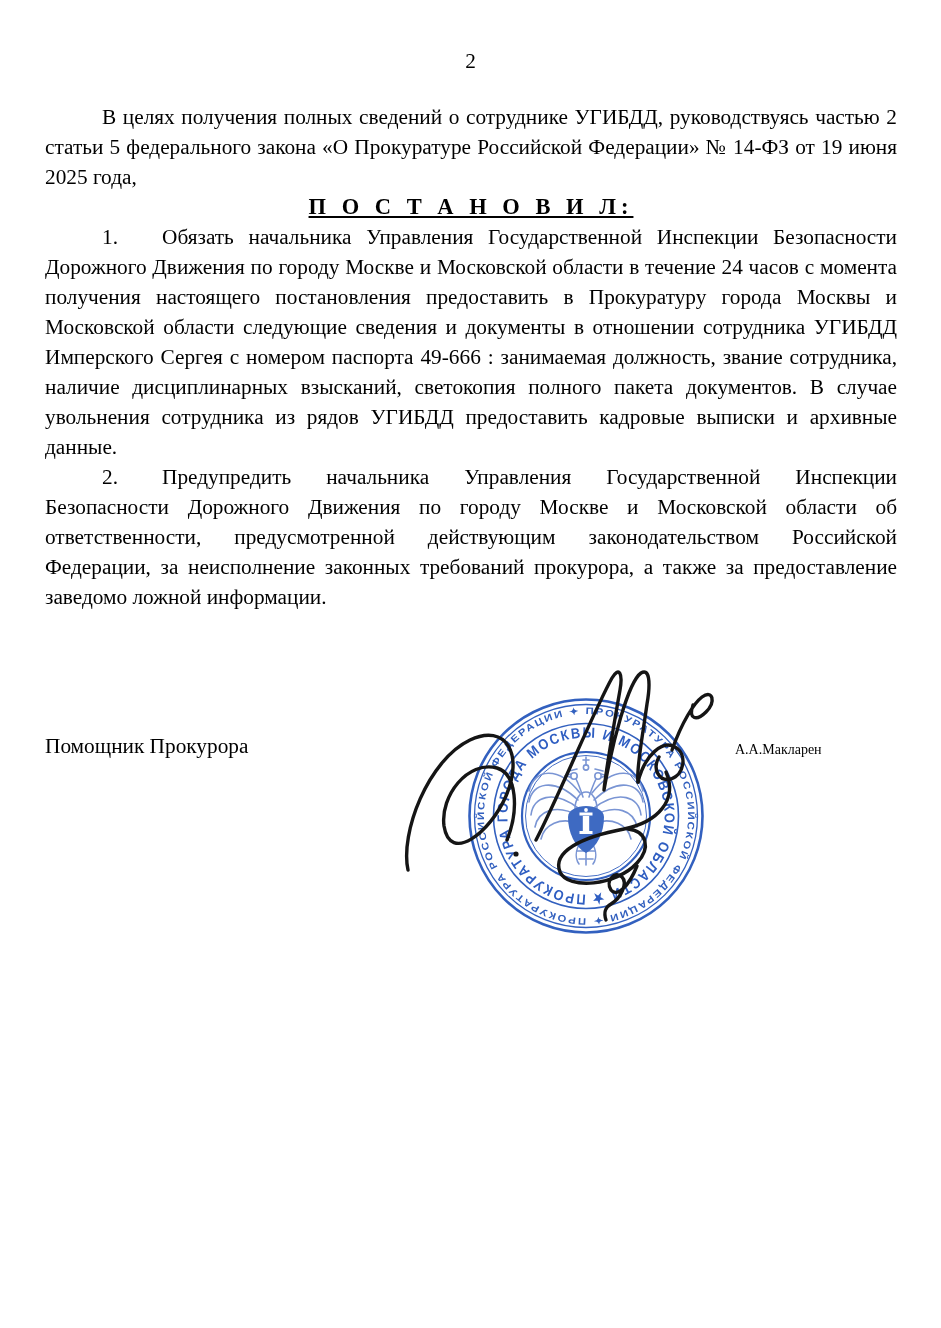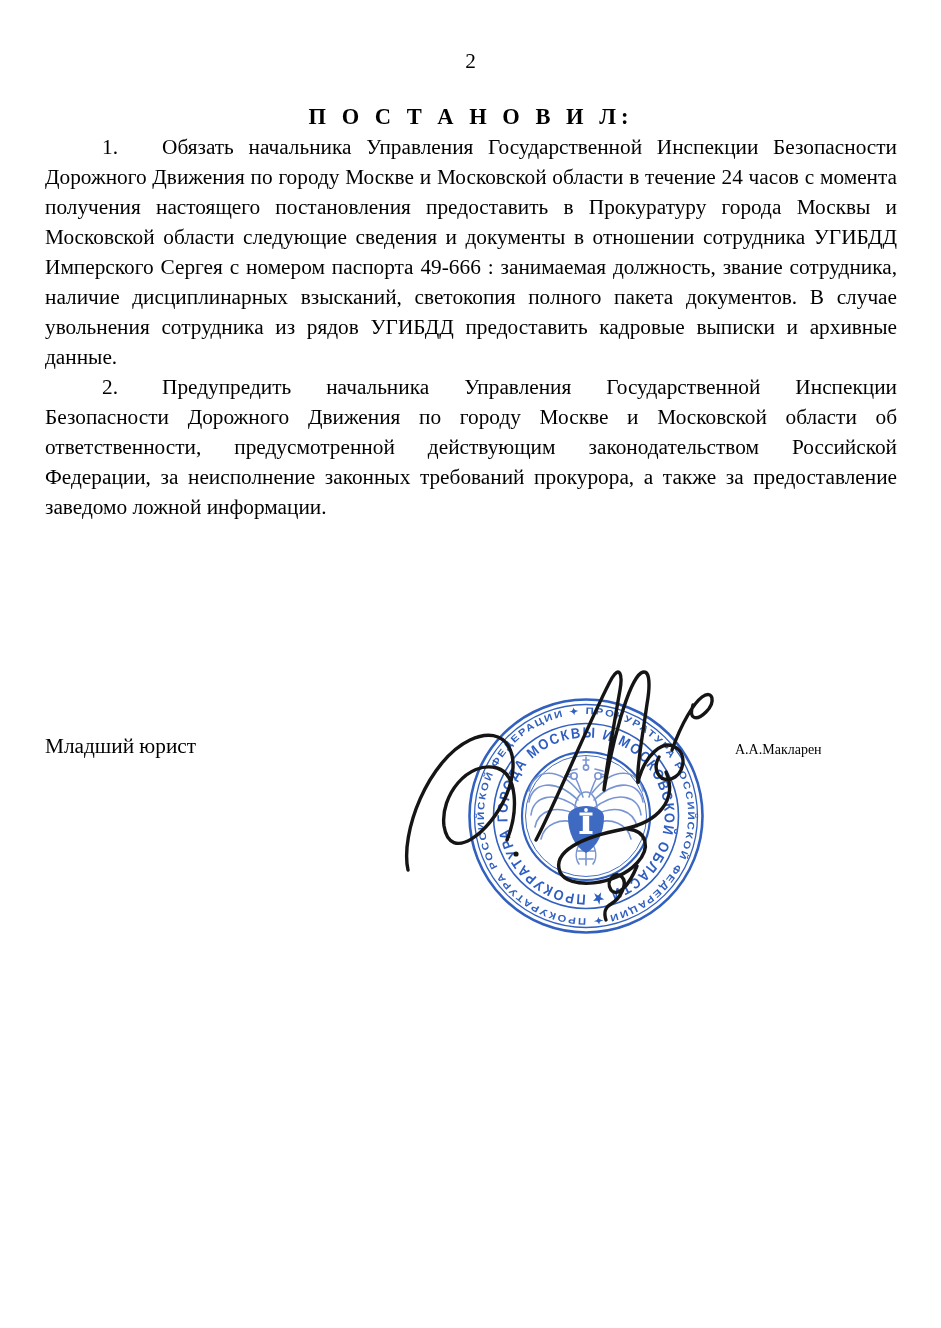--- a/index.html
+++ b/index.html
@@ -29,20 +29,21 @@
   .textblock p { margin: 0; }
   .para-indent { text-indent: 57px; }
   .res-heading {
     margin: 16px 0 14px 0;
     text-align: center;
     text-indent: 0;
     font-weight: bold;
     font-size: 22.5px;
     letter-spacing: 5px;
     line-height: 30px;
+    text-decoration: underline;
   }
   .pnum { display: inline-block; width: 60px; text-indent: 0; }
   .sig-left {
     position: absolute;
     left: 45px; top: 732px;
     font-size: 21.3px;
     line-height: 28px;
     white-space: nowrap;
   }
   .sig-name {
@@ -70,27 +71,28 @@
   }
 </style>
 </head>
 <body>
 
 <div class="page">
 
   <div class="page-number">2</div>
 
   <div class="textblock">
+    <p class="para-indent">В целях получения полных сведений о сотруднике УГИБДД, руководствуясь частью 2 статьи 5 федерального закона «О Прокуратуре Российской Федерации» № 14-ФЗ от 19 июня 2025 года,</p>
     <p class="res-heading">П О С Т А Н О В И Л:</p>
     <p class="para-indent"><span class="pnum">1.</span><span>Обязать начальника Управления Государственной Инспекции Безопасности Дорожного Движения по городу Москве и Московской области в течение 24 часов с момента получения настоящего постановления предоставить в Прокуратуру города Москвы и Московской области следующие сведения и документы в отношении сотрудника УГИБДД Имперского Сергея с номером паспорта 49-666 : занимаемая должность, звание сотрудника, наличие дисциплинарных взысканий, светокопия полного пакета документов. В случае увольнения сотрудника из рядов УГИБДД предоставить кадровые выписки и архивные данные.</span></p>
     <p class="para-indent"><span class="pnum">2.</span><span>Предупредить начальника Управления Государственной Инспекции Безопасности Дорожного Движения по городу Москве и Московской области об ответственности, предусмотренной действующим законодательством Российской Федерации, за неисполнение законных требований прокурора, а также за предоставление заведомо ложной информации.</span></p>
   </div>
 
   <div class="sig-left">
-    <div>Младший юрист</div>
+    <div>Помощник Прокурора</div>
   </div>
 
   <div class="sig-name">А.А.Макларен</div>
 
   <svg class="stamp-svg" width="238" height="238" viewBox="0 0 238 238">
     <g fill="none" stroke="#3260bf">
       <circle cx="119" cy="119" r="116.5" stroke-width="2.6"></circle>
       <circle cx="119" cy="119" r="111.5" stroke-width="1.3"></circle>
       <circle cx="119" cy="119" r="92.5" stroke-width="1.6"></circle>
       <circle cx="119" cy="119" r="64" stroke-width="2.2"></circle>

